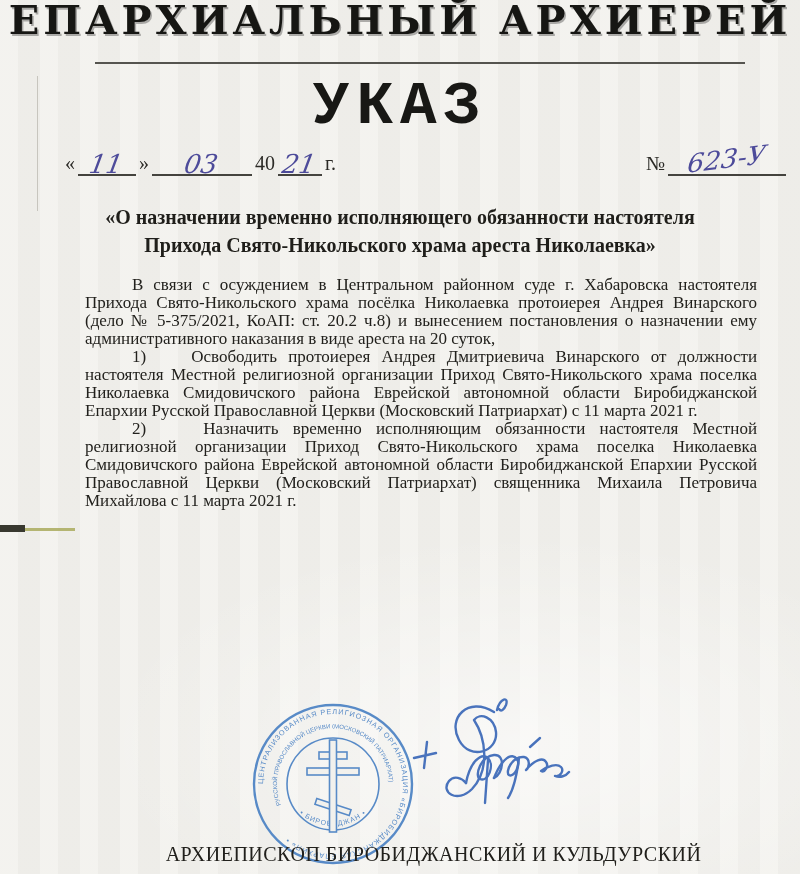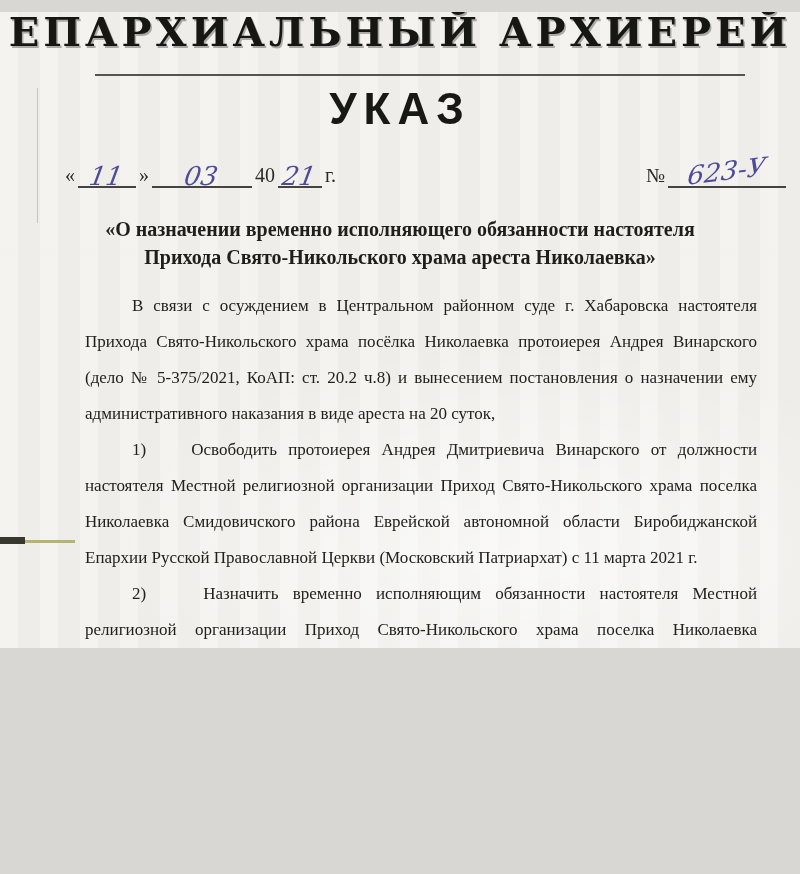--- a/index.html
+++ b/index.html
@@ -2,22 +2,22 @@
 <html lang="ru"><head>
 <meta charset="utf-8">
 <style>
   html,body{margin:0;padding:0;}
   body{
     background:#d8d7d3;
     font-family:"Liberation Serif", serif;
   }
   .page{
     position:relative;
-    width:800px;height:636px;
-    margin:12px auto;
+    width:800px;height:874px;
+    margin:0 auto;
     background:
       radial-gradient(ellipse 600px 300px at 65% 85%, rgba(255,255,255,.55), rgba(255,255,255,0) 70%),
       repeating-linear-gradient(90deg, rgba(255,255,255,.12) 0 18px, rgba(190,188,182,.08) 18px 40px),
       #f2f1ed;
     overflow:hidden;
     color:#24231f;
   }
   
   .letterhead{
     position:absolute;top:-4px;left:0;right:0;
@@ -30,23 +30,23 @@
     text-shadow:1.5px 1.5px 0 rgba(40,40,40,.35);
     white-space:nowrap;
   }
   .head-rule{
     position:absolute;top:62px;left:95px;width:650px;height:0;
     border-top:2px solid #55544f;
   }
   .ukaz{
     position:absolute;top:72px;left:0;right:0;
     text-align:center;
-    font-family:Liberation Sans, sans-serif;
+    font-family:Liberation Mono, monospace;
     font-weight:bold;
-    font-size:44px;
+    font-size:61px;
     letter-spacing:7px;
     color:#181815;
   }
   
   .date-row{
     position:absolute;top:150px;left:62px;
     font-size:20px;color:#2b2a26;
     white-space:nowrap;
   }
   .num-row{
@@ -81,21 +81,21 @@
     text-align:center;
     font-weight:bold;
     font-size:20px;
     line-height:28px;
     color:#1f1e1a;
   }
   
   .body-text{
     position:absolute;top:276px;left:85px;width:672px;
     font-size:17px;
-    line-height:36px;
+    line-height:18px;
     text-align:justify;
     color:#22211d;
     font-family:Liberation Serif, serif;
   }
   .body-text p{margin:0;text-indent:47px;}
   .p-intro{margin-bottom:10px;}
   .p-blessing{letter-spacing:1px;margin-bottom:16px;}
   
   .stamp{
     position:absolute;left:251px;top:702px;width:164px;height:164px;

